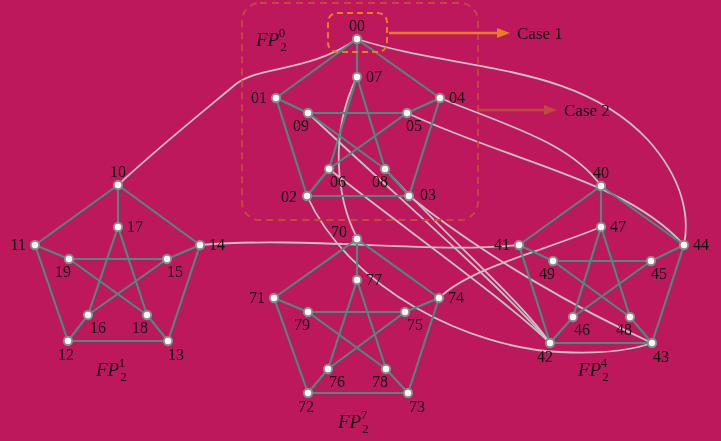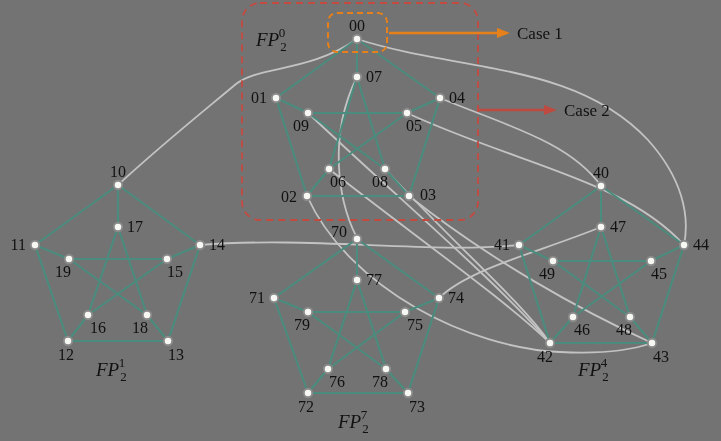--- a/index.html
+++ b/index.html
@@ -1,17 +1,17 @@
 <!DOCTYPE html>
 <html><head>
 <meta charset="utf-8">
 <style>
   html,body{margin:0;padding:0;background:#ffffff;}
   body{width:721px;height:441px;overflow:hidden;font-family:"Liberation Serif",serif;}
-  #figure-wrap{position:relative;width:721px;height:441px;background:#737373;}
+  #figure-wrap{position:relative;width:721px;height:441px;background:#be185d;}
   svg{display:block;}
   text{fill:#111111;}
   .node-label{font-size:16px;font-family:"Liberation Serif",serif;}
   .case-label{font-size:17px;font-family:"Liberation Serif",serif;}
   .cluster-label{font-size:19px;font-style:italic;font-family:"Liberation Serif",serif;}
 </style>
 </head>
 <body>
 
 <div id="figure-wrap">

